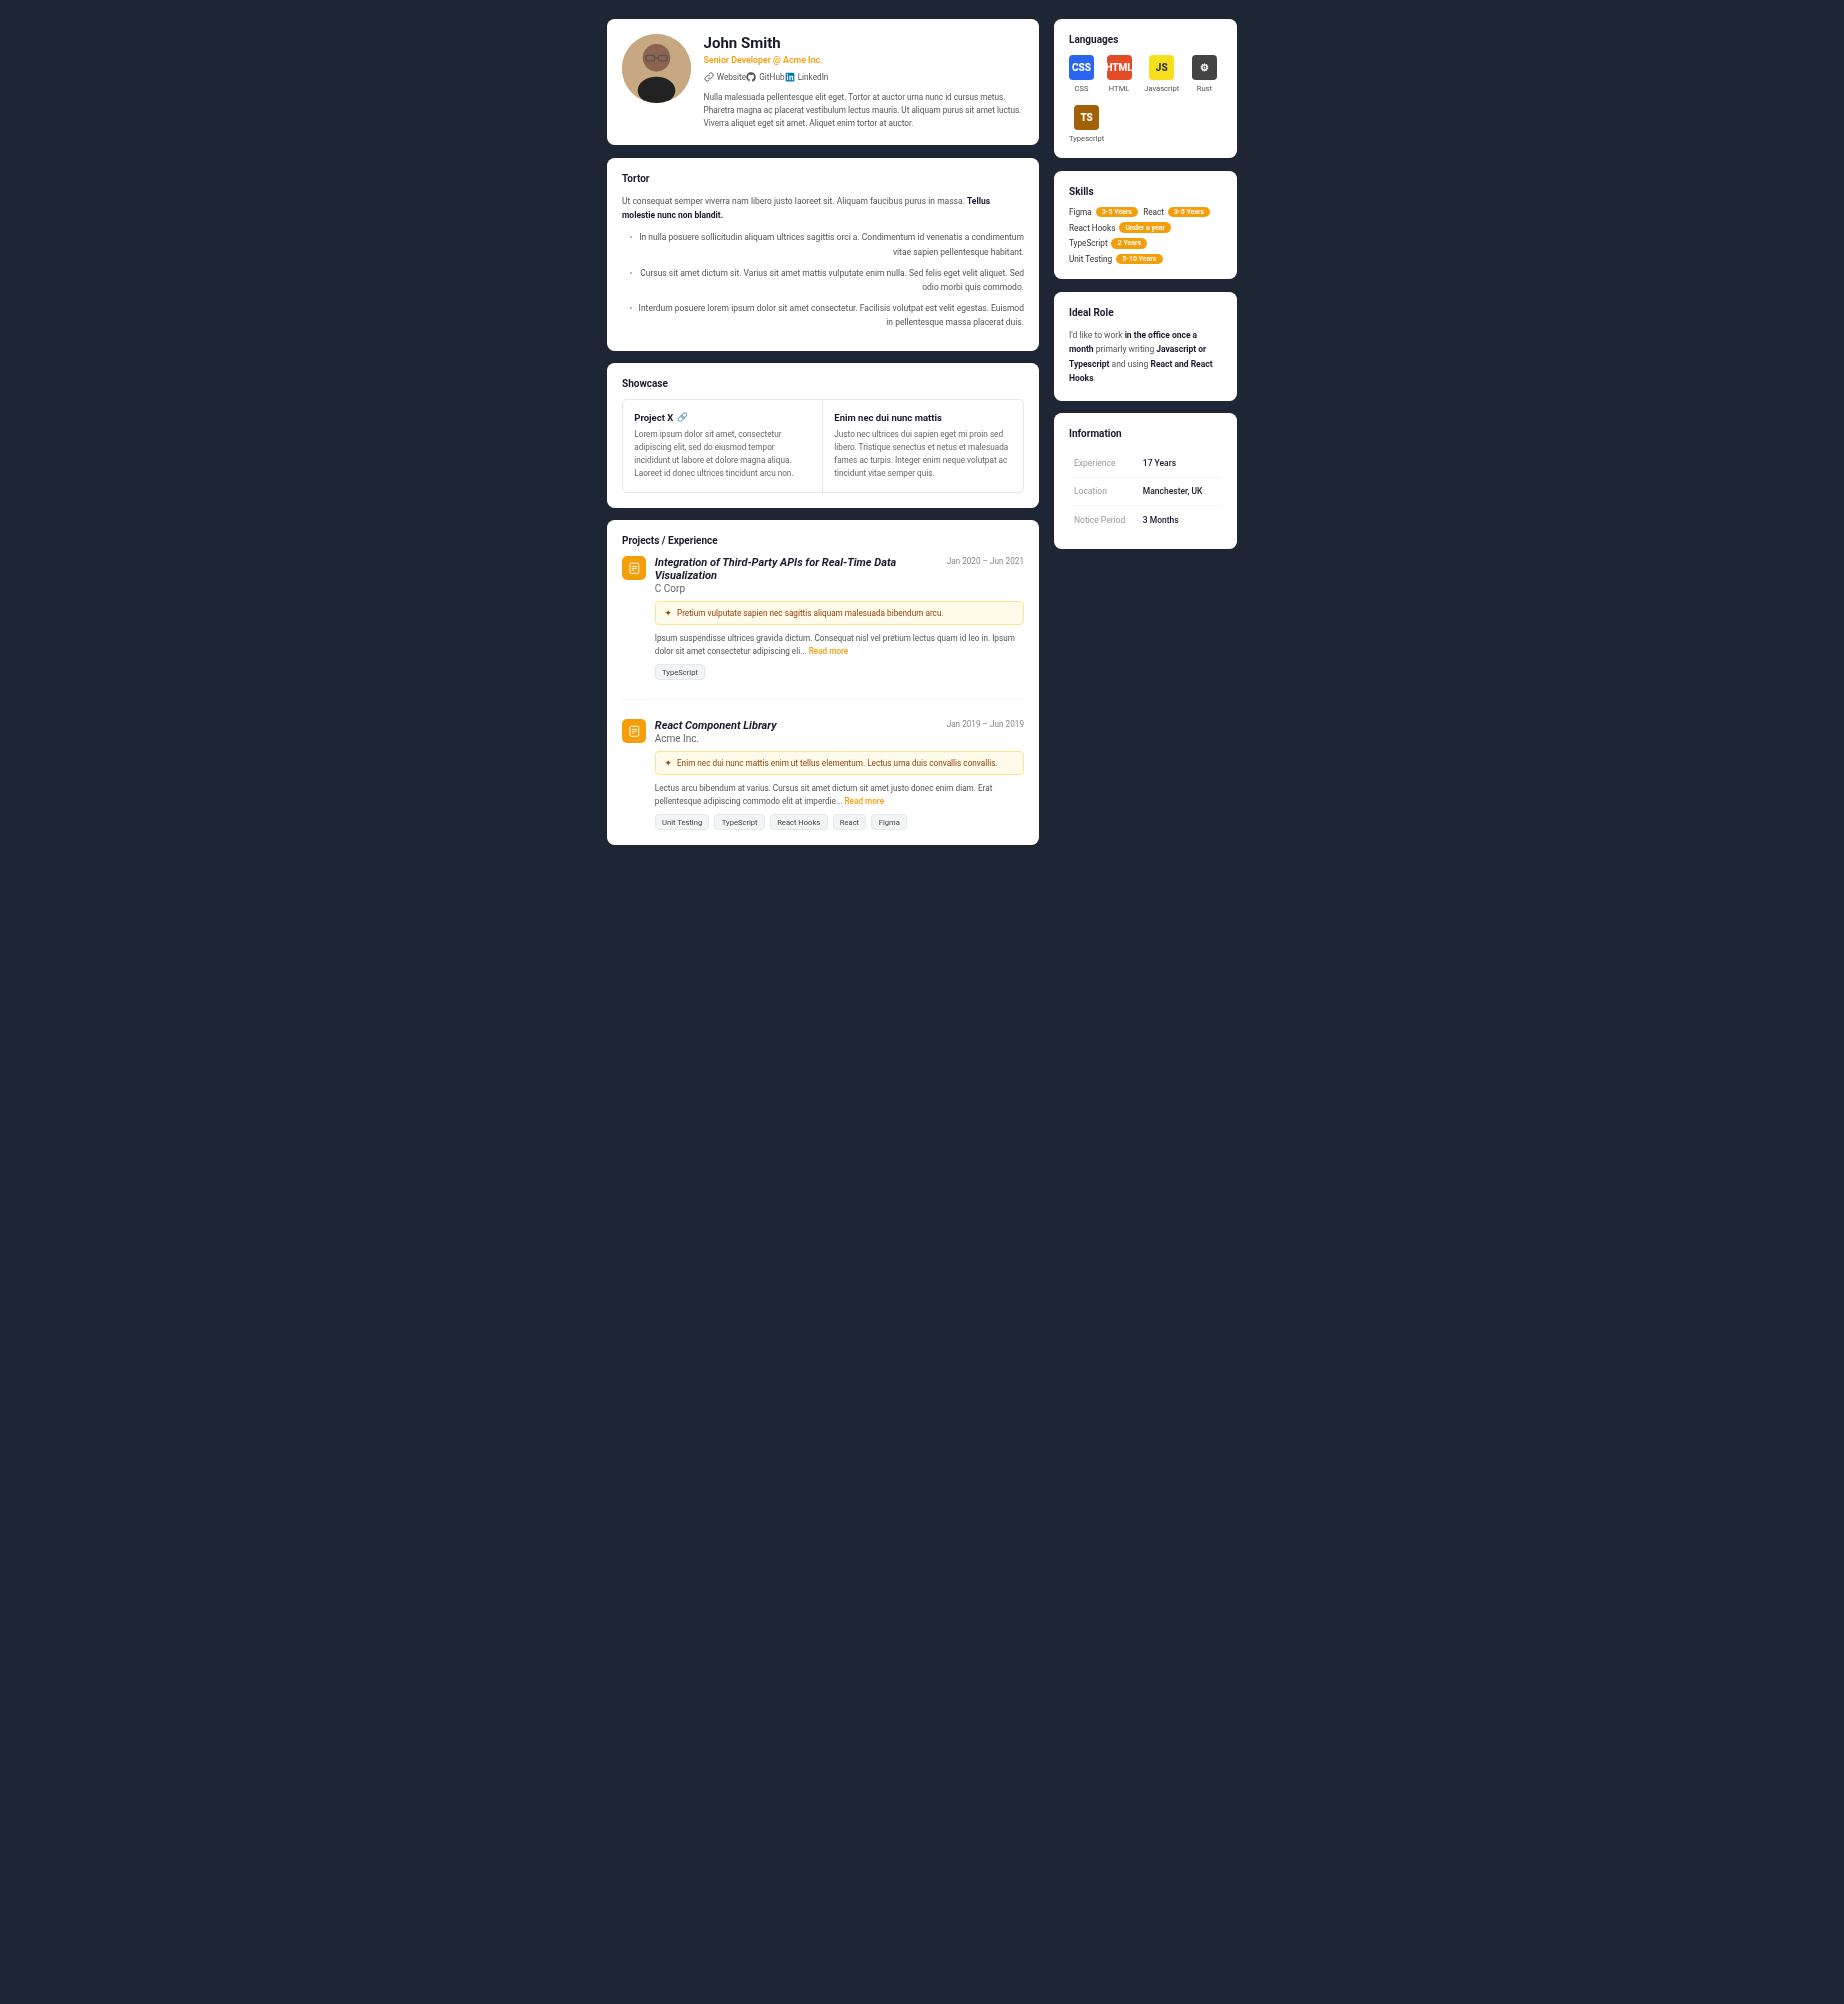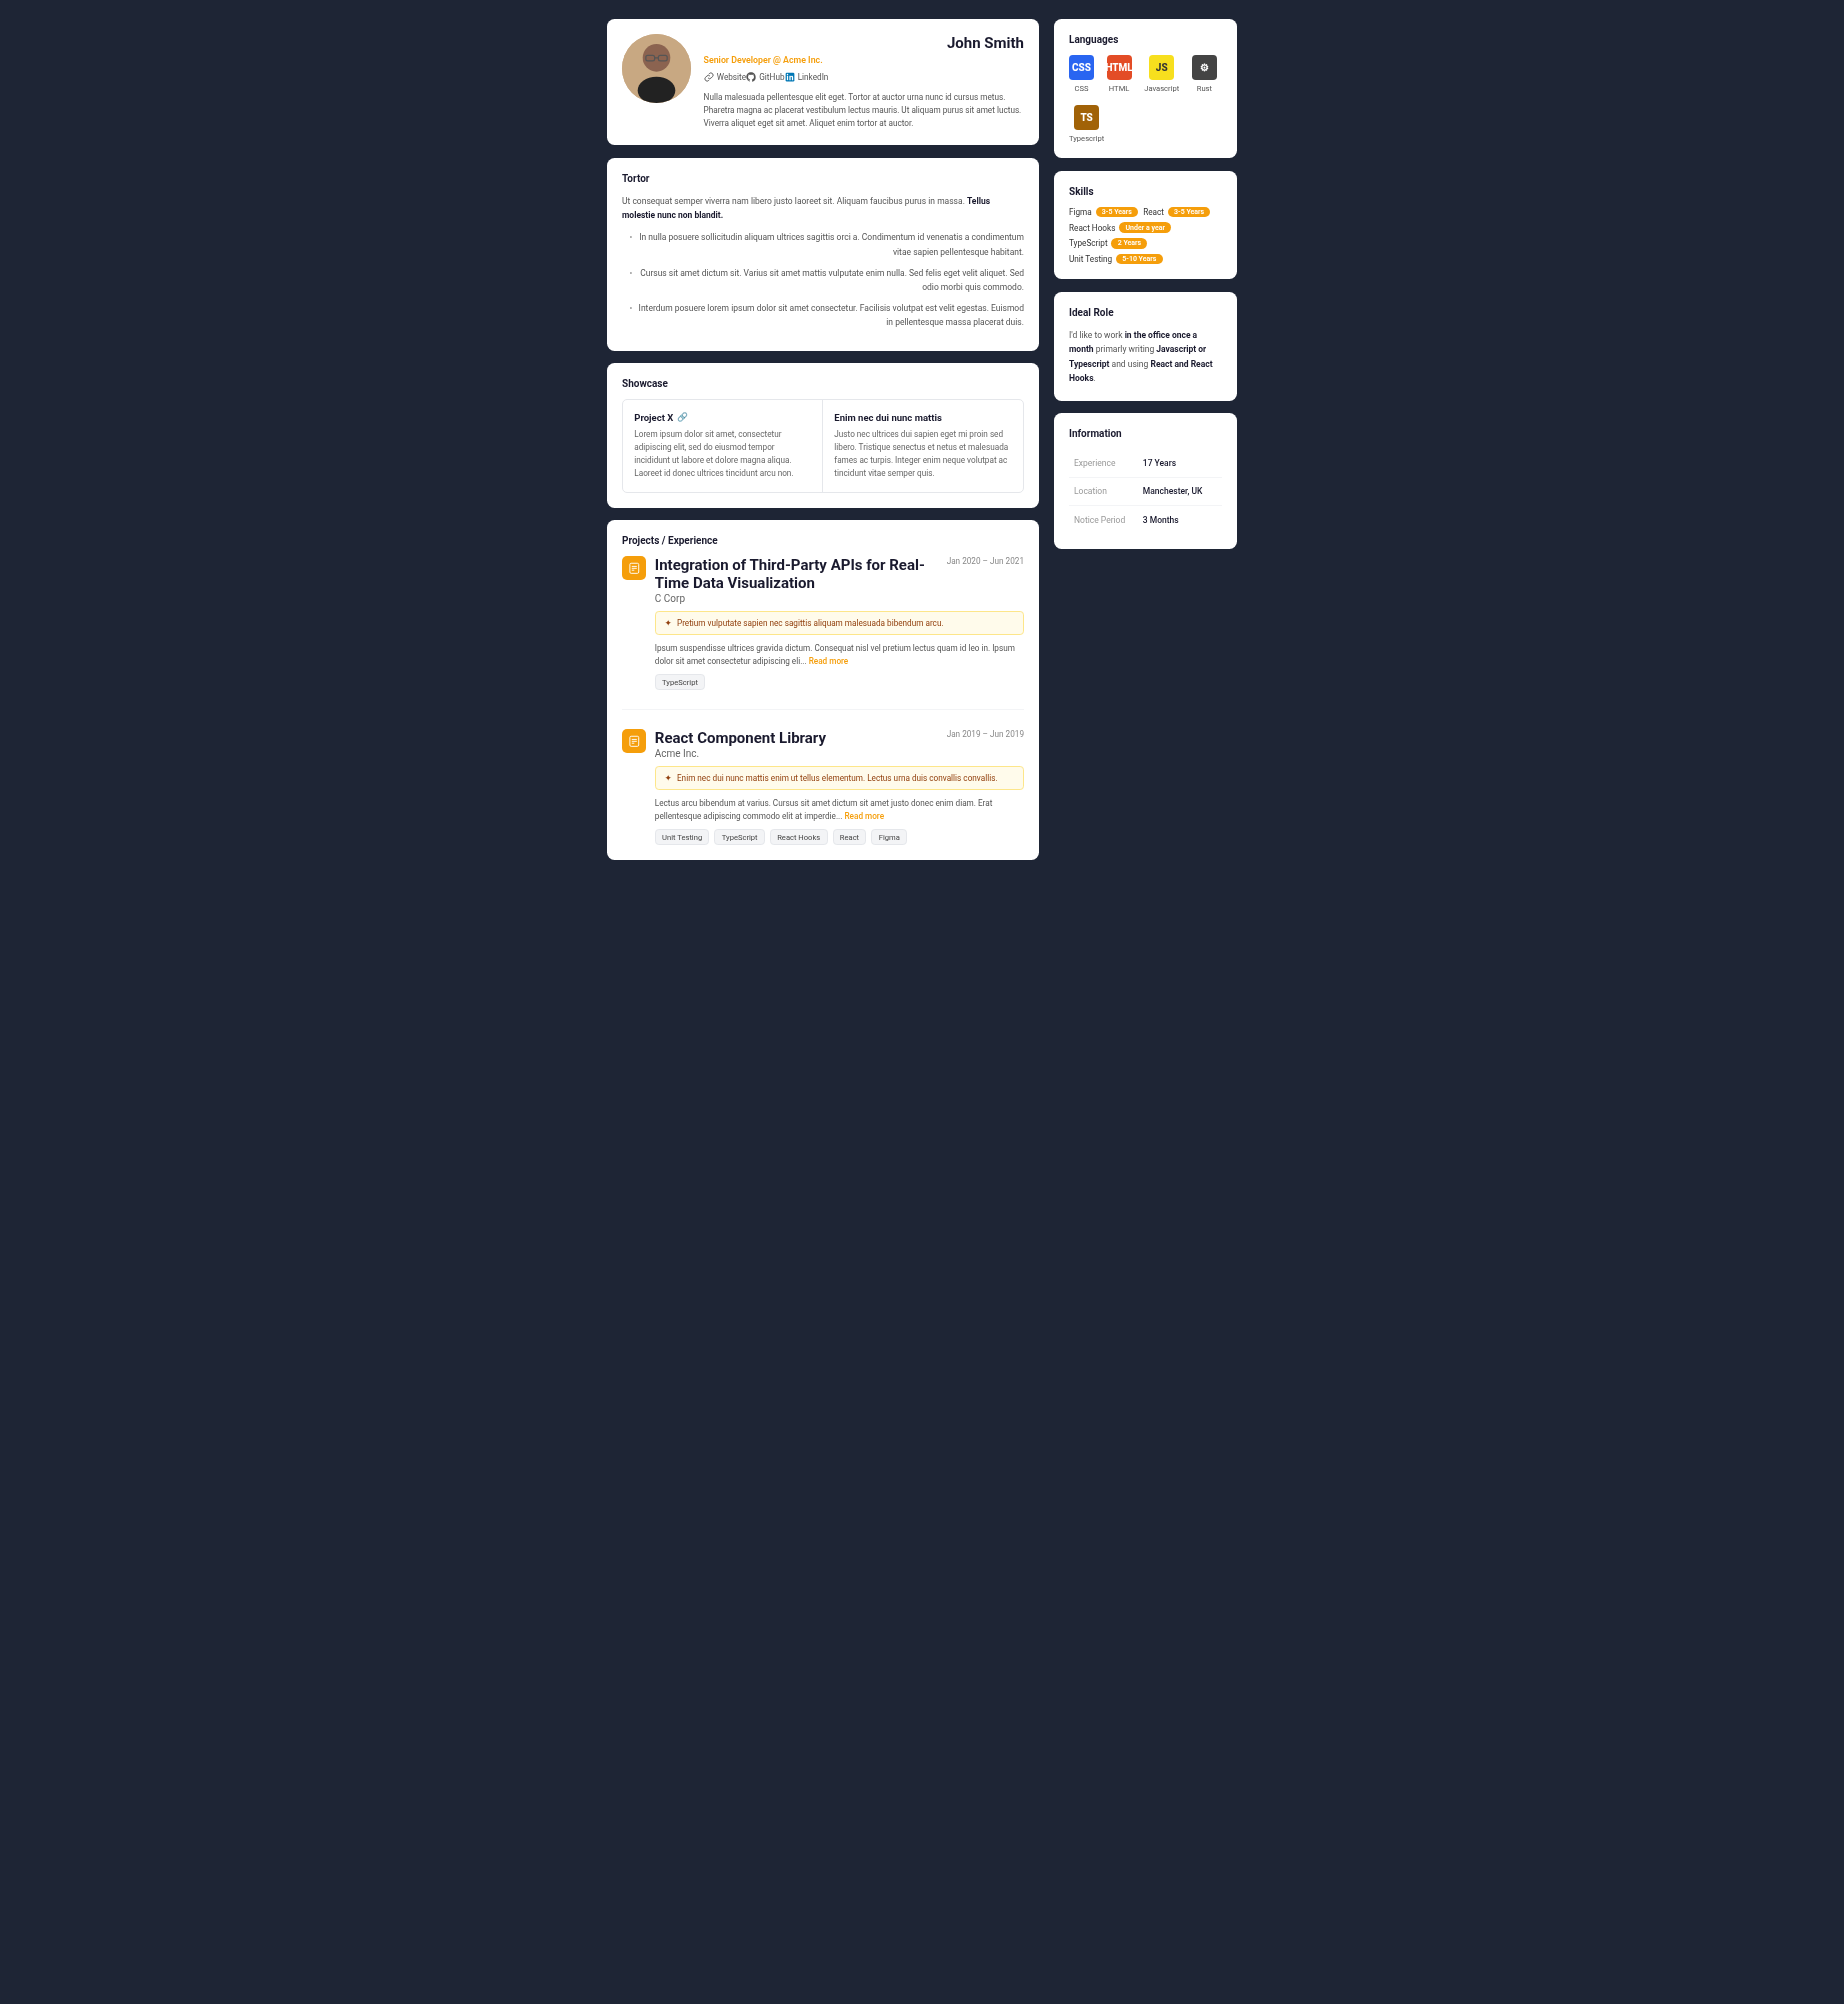--- a/index.html
+++ b/index.html
@@ -48,21 +48,20 @@
       flex-shrink: 0;
       background: #c8a882;
       position: relative;
     }
     
     .profile-info h1 {
       font-size: 15px;
       font-weight: 700;
       color: #1a1a2e;
       margin-bottom: 2.5px;
-      text-align: right;
     }
     .profile-subtitle {
       color: #f59e0b;
       font-weight: 600;
       font-size: 8.8px;
       margin-bottom: 7.6px;
     }
     .profile-links {
       display: flex;
       margin-bottom: 8.8px;
@@ -169,23 +168,24 @@
       font-size: 11.3px;
     }
     .project-content { flex: 1; }
     .project-header {
       display: flex;
       justify-content: space-between;
       align-items: flex-start;
       margin-bottom: 1.3px;
     }
     .project-title {
-      font-size: 15px;
+      font-size: 11px;
       font-weight: 700;
       color: #1a1a2e;
+      font-style: italic;
     }
     .project-dates {
       font-size: 8.2px;
       color: #888;
       white-space: nowrap;
     }
     .project-company {
       font-size: 10px;
       color: #666;
       margin-bottom: 6.3px;

